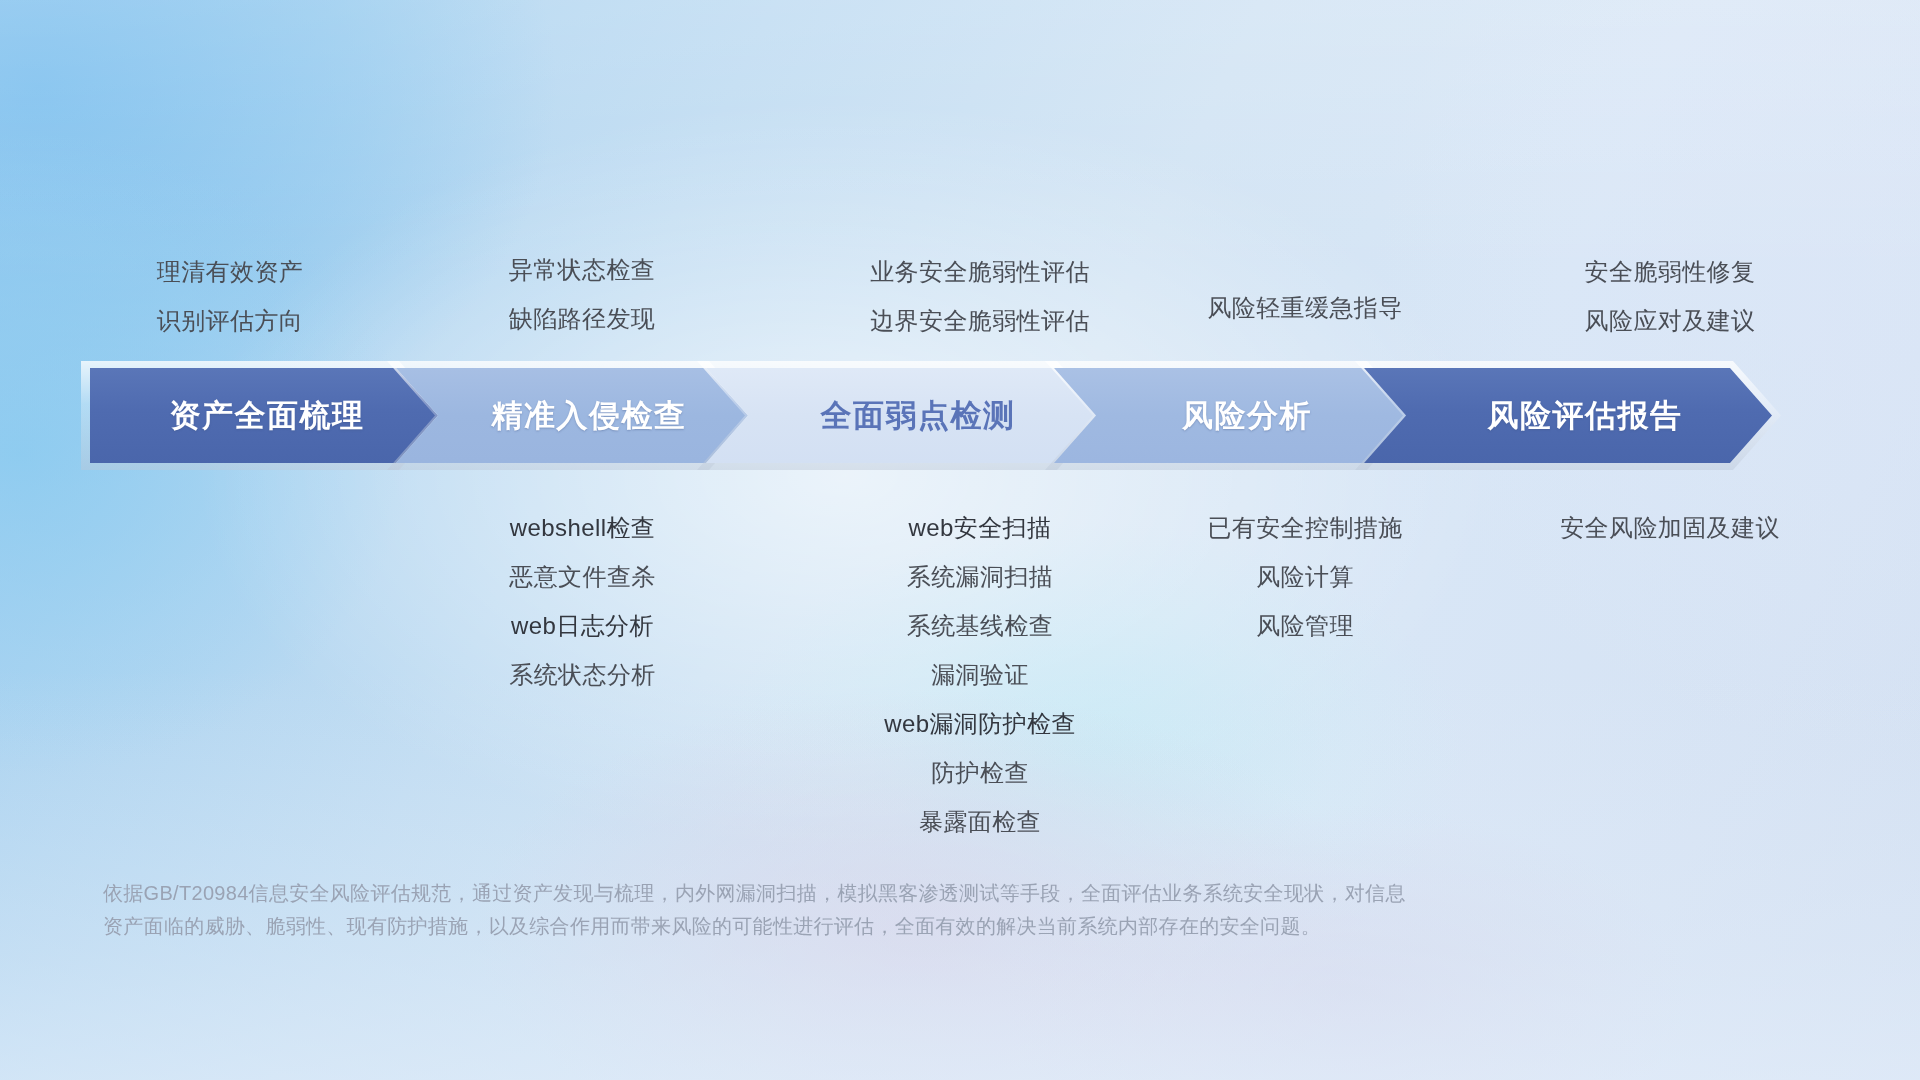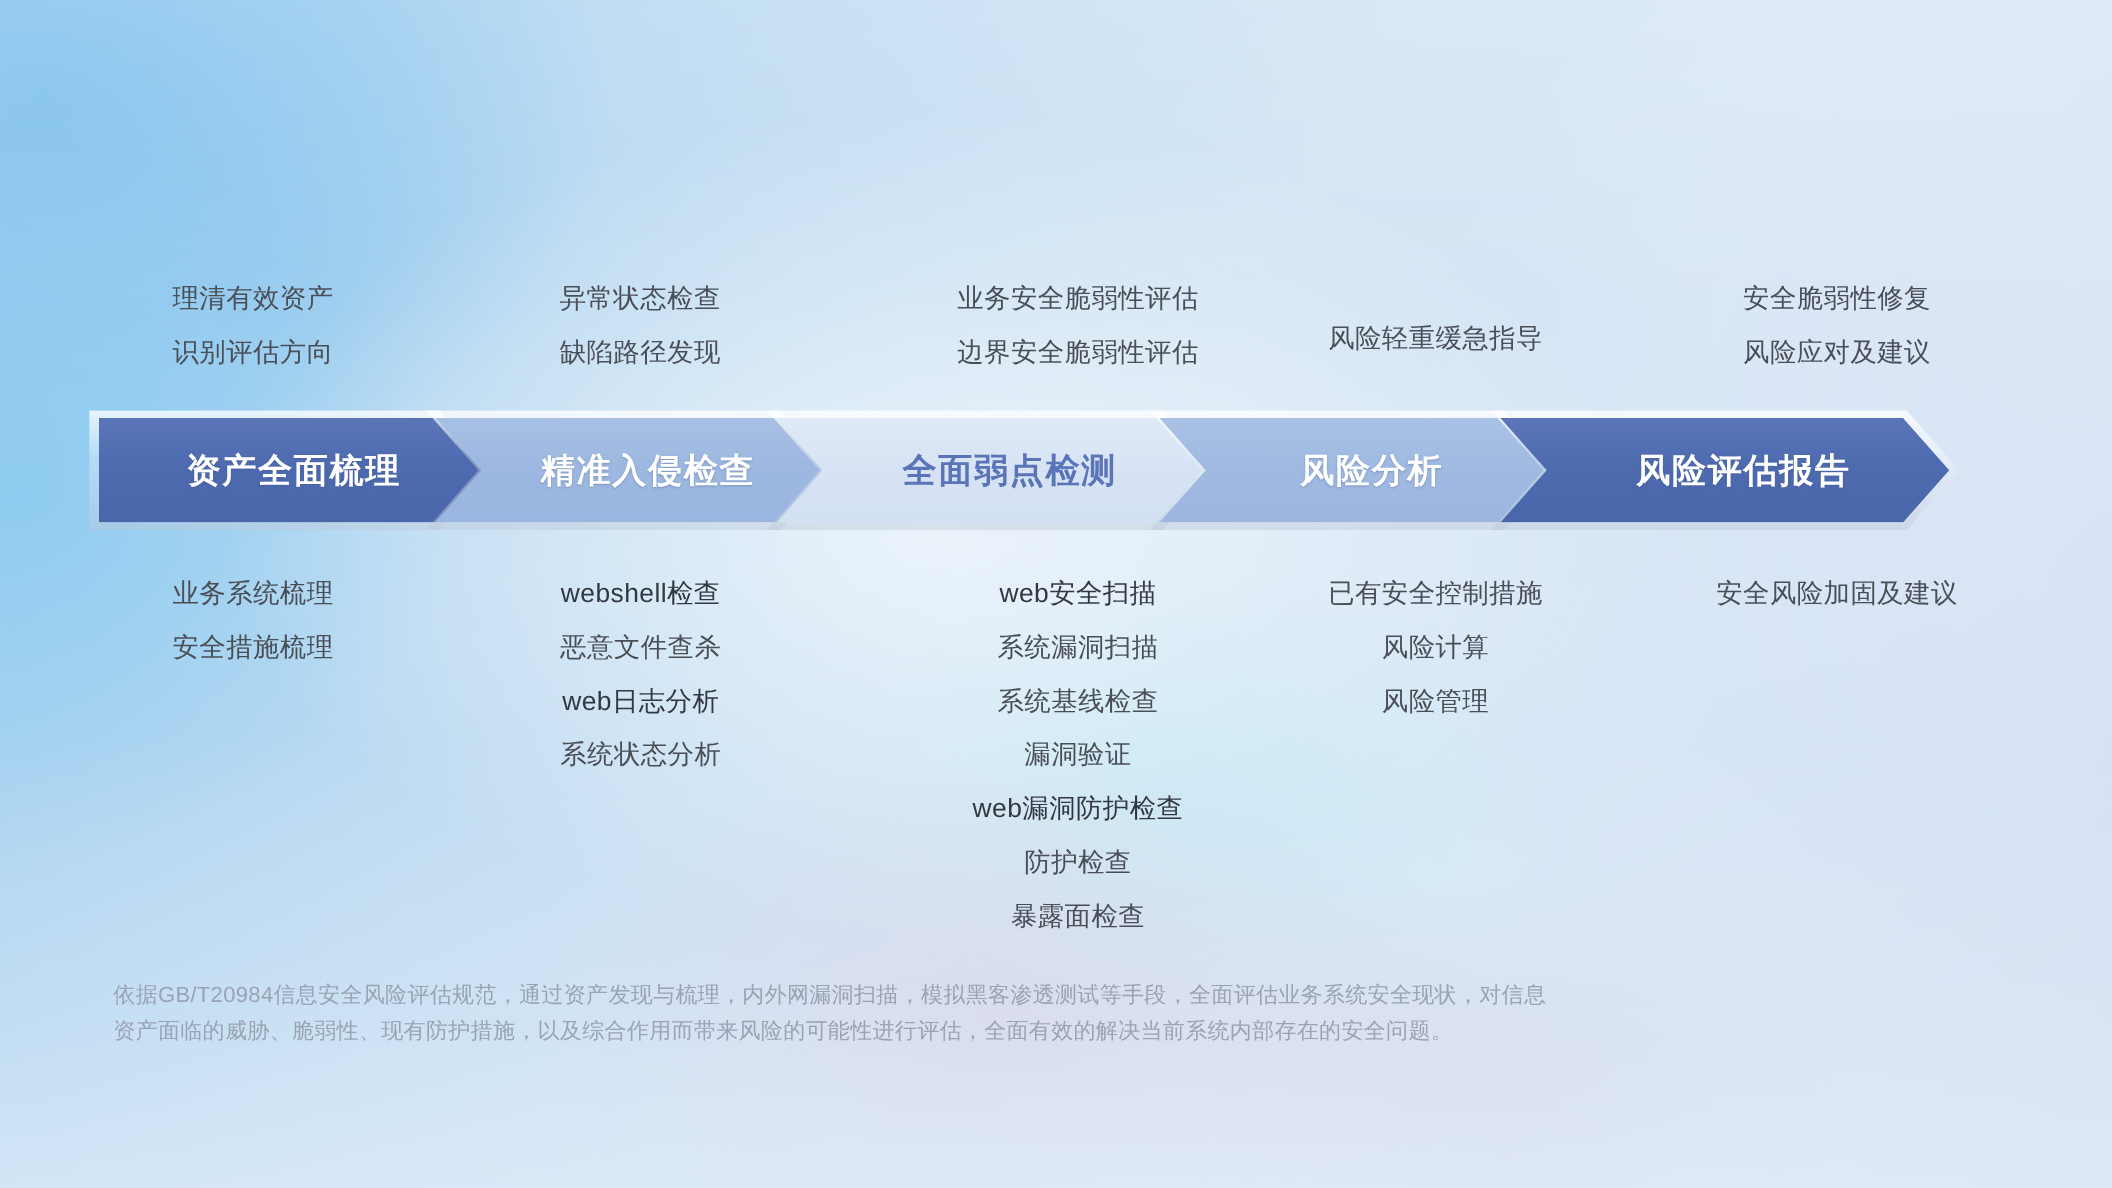--- a/index.html
+++ b/index.html
@@ -62,21 +62,21 @@
       rgba(222,232,248,0.60) 0%, rgba(224,234,249,0.24) 50%, rgba(226,236,250,0) 80%);
   }
   .bg-bottom-fade {
     background: linear-gradient(to bottom, rgba(255,255,255,0) 62%, rgba(226,236,248,0.40) 88%, rgba(228,238,250,0.62) 100%);
   }
   .bg-top-fade {
     background: linear-gradient(to bottom, rgba(255,255,255,0.16) 0%, rgba(255,255,255,0) 26%);
   }
 
   
-  #content { position: absolute; inset: 0; margin-top: 12px; }
+  #content { position: absolute; inset: 0; }
 
   .col-wrap {
     position: absolute;
     display: flex;
     flex-direction: column;
     align-items: center;
   }
 
   .item {
     color: #4a4e56;
@@ -184,21 +184,21 @@
   <div class="bg-layer bg-bottom-fade"></div>
   <div class="bg-layer bg-top-fade"></div>
 
   <div id="content">
 
     <div class="col-wrap top-group" style="left:80px; width:300px; bottom:735px;">
       <div class="item">理清有效资产</div>
       <div class="item">识别评估方向</div>
     </div>
 
-    <div class="col-wrap top-group" style="left:432px; width:300px; bottom:735px;">
+    <div class="col-wrap top-group" style="left:432px; width:300px; bottom:735px;font-family:Liberation Mono, monospace;">
       <div class="item">异常状态检查</div>
       <div class="item">缺陷路径发现</div>
     </div>
 
     <div class="col-wrap top-group" style="left:790px; width:380px; bottom:735px;">
       <div class="item">业务安全脆弱性评估</div>
       <div class="item">边界安全脆弱性评估</div>
     </div>
 
     <div class="col-wrap top-group" style="left:1135px; width:340px; bottom:748px;">
@@ -237,24 +237,20 @@
       </div>
 
       <div class="arrow notched tone-dark" style="width:408px; margin-left:-42px;">
         <div class="bevel"></div>
         <div class="shape"></div>
         <div class="label txt-white">风险评估报告</div>
       </div>
 
     </div>
 
-    <div class="col-wrap" style="left:80px; width:300px; top:503px;">
-      <div class="item">业务系统梳理</div>
-      <div class="item">安全措施梳理</div>
-    </div>
 
     <div class="col-wrap" style="left:430px; width:305px; top:503px;">
       <div class="item emphasis">webshell检查</div>
       <div class="item">恶意文件查杀</div>
       <div class="item emphasis">web日志分析</div>
       <div class="item">系统状态分析</div>
     </div>
 
     <div class="col-wrap" style="left:1135px; width:340px; top:503px;">
       <div class="item">已有安全控制措施</div>

